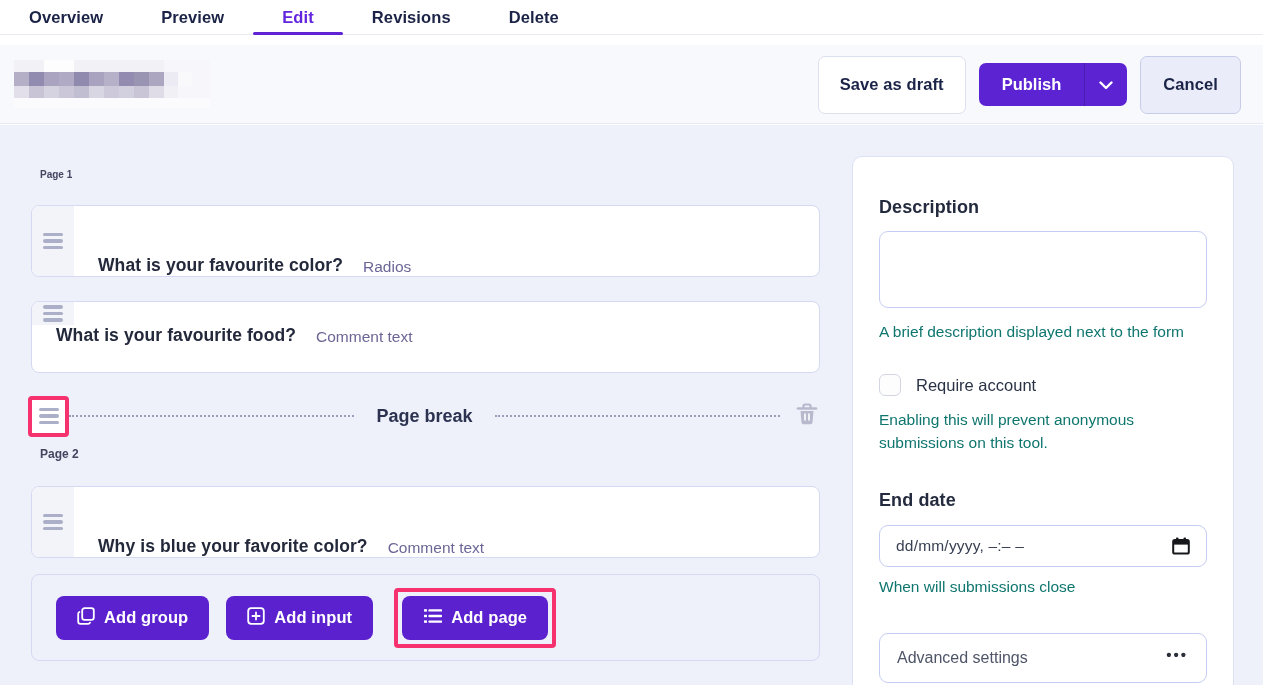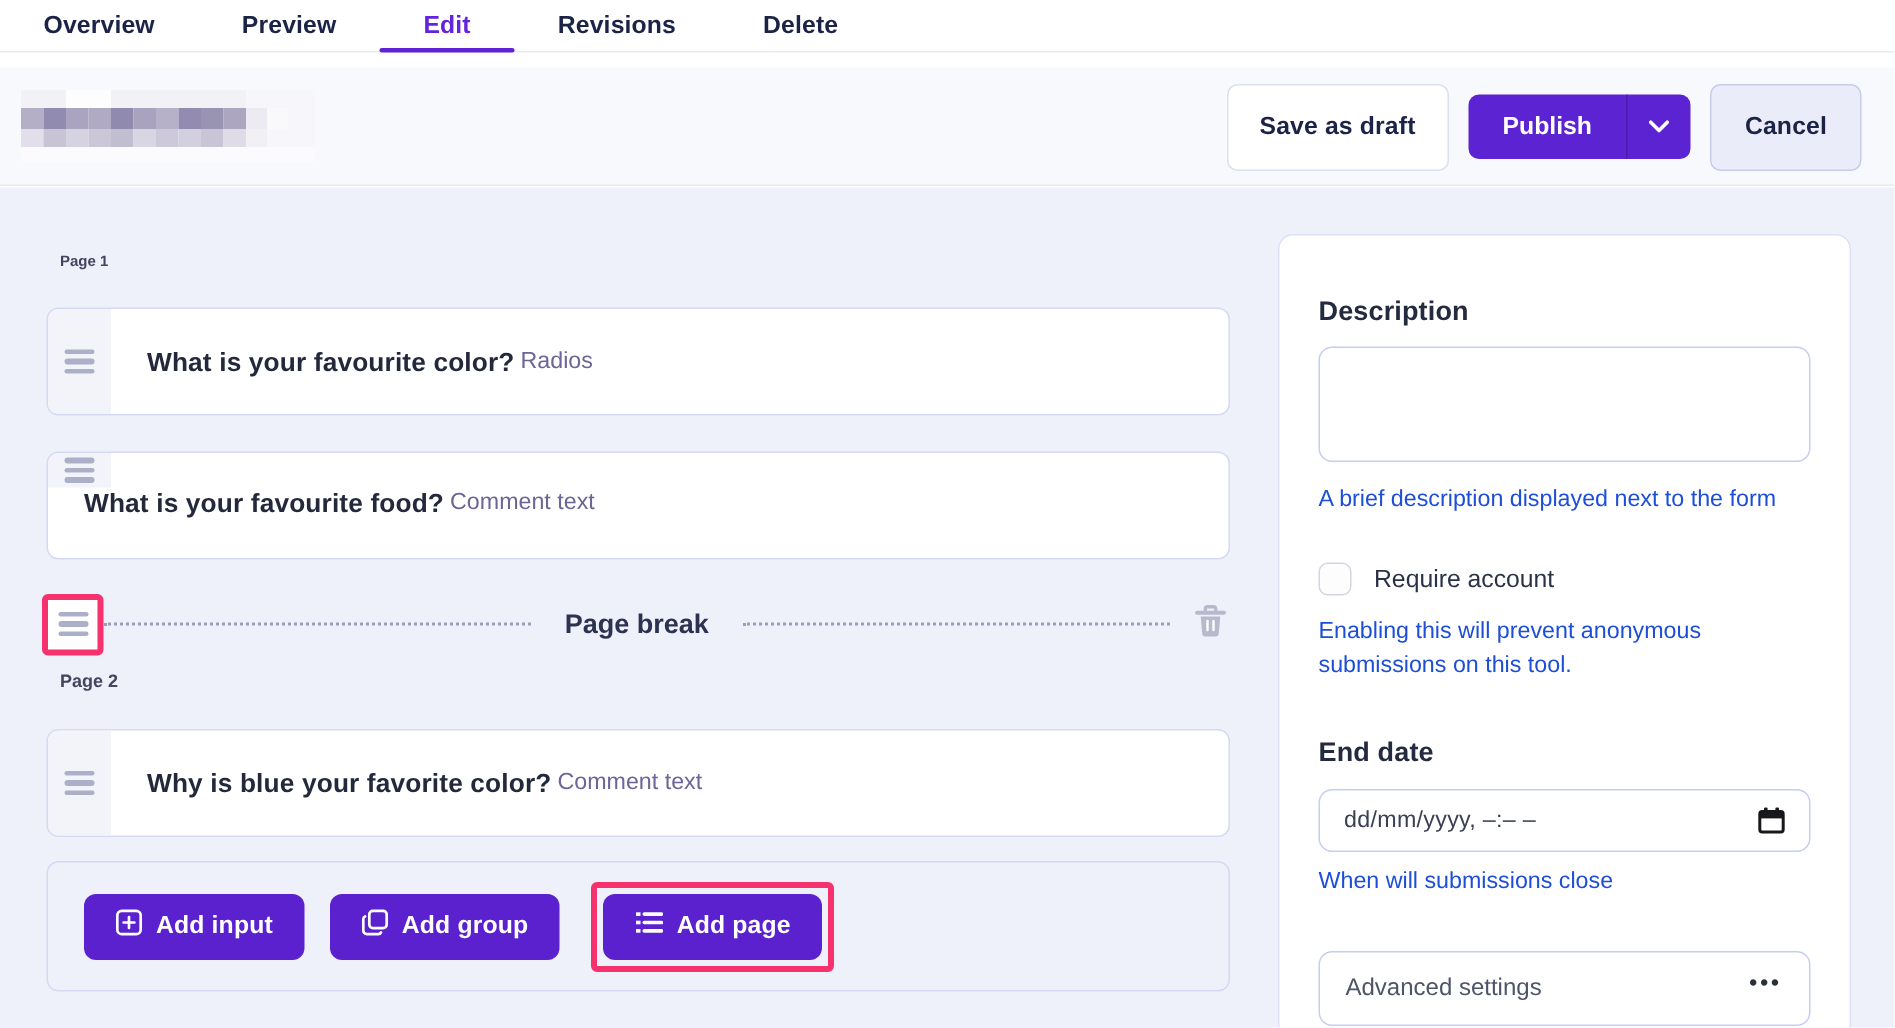--- a/index.html
+++ b/index.html
@@ -70,21 +70,21 @@
     background: #ffffff; border: 1px solid #d5daf2; border-radius: 8px;
     height: 72px; display: flex; align-items: stretch; overflow: hidden;
   }
   .q-card + .q-card { margin-top: 24px; flex-direction: column; }
   .q-handle {
     width: 42px; background: #f3f4f9; display: flex; align-items: center; justify-content: center;
     cursor: grab; flex: none;
   }
   .grip { display: inline-block; width: 20px; }
   .grip i { display: block; height: 3.5px; border-radius: 2px; background: #abafc7; margin: 3px 0; }
-  .q-body { display: flex; align-items: center; gap: 4px; padding-left: 24px; }
+  .q-body { display: flex; align-items: flex-end; gap: 20px; padding-left: 24px; }
   .q-title { font-size: 17.5px; font-weight: 700; color: #23293b; letter-spacing: .1px; }
   .q-type { font-size: 15.5px; font-weight: 400; color: #6c6696; }
 
   
   .break-row {
     margin-top: 22px; margin-bottom: 8px; height: 42px;
     display: flex; align-items: center;
   }
   .break-handle-wrap {
     border: 4px solid #f5316e; border-radius: 4px; background: #ffffff;
@@ -116,21 +116,21 @@
     position: absolute; right: 29px; top: 31px; width: 382px; height: 660px;
     background: #ffffff; border: 1px solid #dde1f5; border-radius: 10px;
     padding: 40px 26px 26px 26px;
   }
   .panel h3 { font-size: 18px; font-weight: 700; color: #242b3e; letter-spacing: .1px; }
   .desc-box {
     margin-top: 13px; width: 100%; height: 77px; resize: none;
     border: 1px solid #c5cdf2; border-radius: 9px; background: #ffffff;
     font-family: inherit; font-size: 15px; padding: 10px 12px; color: #242b3e; outline: none;
   }
-  .help-text { margin-top: 9px; font-size: 15.5px; color: #1d4ed8; line-height: 1.45; }
+  .help-text { margin-top: 9px; font-size: 15.5px; color: #0f766e; line-height: 1.45; }
 
   .check-row { margin-top: 31px; display: flex; align-items: center; gap: 15px; cursor: pointer; }
   .checkbox {
     width: 22px; height: 22px; border: 1px solid #d3d6e2; border-radius: 6px;
     background: #fdfdfe; flex: none; cursor: pointer;
   }
   .check-label { font-size: 16.5px; color: #2a3246; font-weight: 400; }
   .help-text.narrow { max-width: 290px; margin-top: 13px; }
 
   .section-gap { margin-top: 36px; }
@@ -279,34 +279,34 @@
         <div class="q-body">
           <span class="q-title">Why is blue your favorite color?</span>
           <span class="q-type">Comment text</span>
         </div>
       </div>
 
       <div class="add-bar">
         <button class="add-btn">
           <span>
             <svg width="18" height="18" viewBox="0 0 18 18" fill="none">
+              <rect x="5.2" y="1.2" width="11.6" height="11.6" rx="2.4" stroke="#ffffff" stroke-width="1.8"></rect>
+              <path d="M2.4 5 a2 2 0 0 0 -1.2 1.9 v7.5 a2.4 2.4 0 0 0 2.4 2.4 h7.5 a2 2 0 0 0 1.9 -1.2" stroke="#ffffff" stroke-width="1.8" stroke-linecap="round"></path>
+            </svg>
+          </span>
+          <span>Add group</span>
+        </button>
+        <button class="add-btn">
+          <span>
+            <svg width="18" height="18" viewBox="0 0 18 18" fill="none">
               <rect x="1.2" y="1.2" width="15.6" height="15.6" rx="3" stroke="#ffffff" stroke-width="1.8"></rect>
               <path d="M9 5.4 V12.6 M5.4 9 H12.6" stroke="#ffffff" stroke-width="1.8" stroke-linecap="round"></path>
             </svg>
           </span>
           <span>Add input</span>
-        </button>
-        <button class="add-btn">
-          <span>
-            <svg width="18" height="18" viewBox="0 0 18 18" fill="none">
-              <rect x="5.2" y="1.2" width="11.6" height="11.6" rx="2.4" stroke="#ffffff" stroke-width="1.8"></rect>
-              <path d="M2.4 5 a2 2 0 0 0 -1.2 1.9 v7.5 a2.4 2.4 0 0 0 2.4 2.4 h7.5 a2 2 0 0 0 1.9 -1.2" stroke="#ffffff" stroke-width="1.8" stroke-linecap="round"></path>
-            </svg>
-          </span>
-          <span>Add group</span>
         </button>
         <span class="add-page-highlight">
           <button class="add-btn">
             <span>
               <svg width="19" height="18" viewBox="0 0 19 18" fill="none">
                 <rect x="1" y="2.2" width="3" height="2.4" fill="#ffffff"></rect>
                 <rect x="1" y="7.8" width="3" height="2.4" fill="#ffffff"></rect>
                 <rect x="1" y="13.4" width="3" height="2.4" fill="#ffffff"></rect>
                 <path d="M6.5 3.4 H18 M6.5 9 H18 M6.5 14.6 H18" stroke="#ffffff" stroke-width="2.4" stroke-linecap="round"></path>
               </svg>

